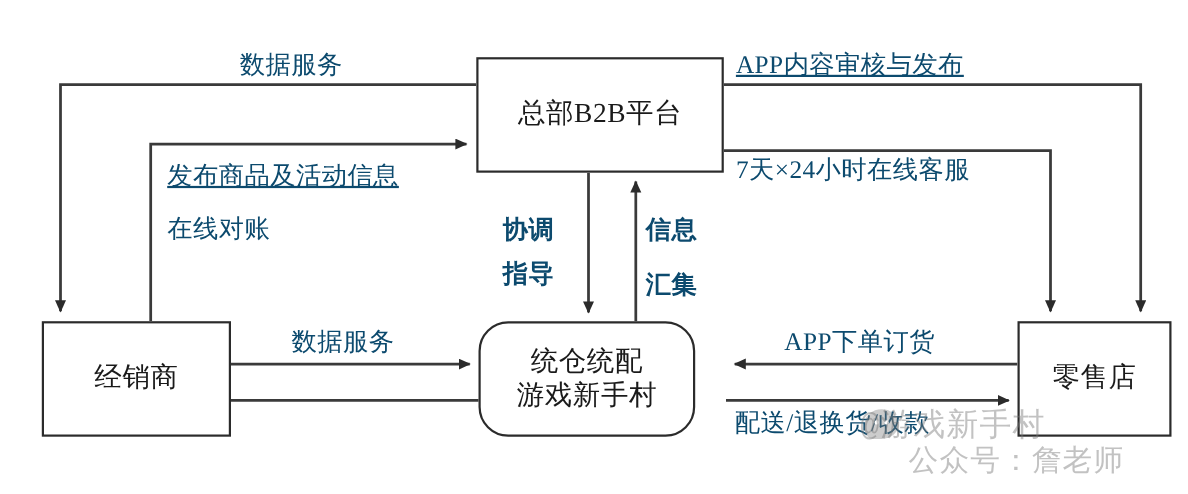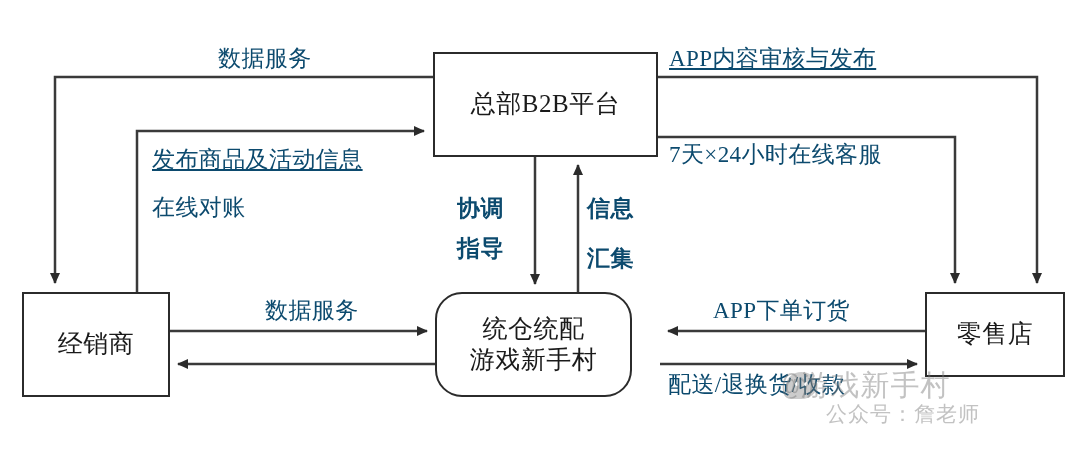--- a/index.html
+++ b/index.html
@@ -65,21 +65,21 @@
   }
   .wm-top {
     left: 782px;
     top: 366px;
     font-size: 29px;
     letter-spacing: 1px;
   }
   .wm-bottom {
     left: 826px;
     top: 400px;
-    font-size: 21px;
+    font-size: 27px;
     letter-spacing: 1px;
   }
   .wm-badge {
     position: absolute;
     z-index: 6;
     left: 786px;
     top: 372px;
     width: 31px;
     height: 27px;
     border-radius: 50% 50% 50% 8px;
@@ -128,30 +128,30 @@
 
     <path d="M925,331 L668,331" fill="none" stroke="#3a3a3a" stroke-width="2.5" marker-end="url(#ah)"></path>
 
     <path d="M660,364 L917,364" fill="none" stroke="#3a3a3a" stroke-width="2.5" marker-end="url(#ah)"></path>
   </svg>
 
   <div class="node" style="left:433px; top:52px; width:225px; height:105px;">
     <span>总部B2B平台</span>
   </div>
 
-  <div class="node" style="left:22px; top:292px; width:148px; height:105px;align-items:center;">
+  <div class="node" style="left:38px; top:292px; width:172px; height:105px;align-items:center;">
     <span>经销商</span>
   </div>
 
   <div class="node" style="left:435px; top:292px; width:197px; height:105px;border-radius:27px;">
     <span>统仓统配</span>
     <span class="line2">游戏新手村</span>
   </div>
 
-  <div class="node" style="left:925px; top:292px; width:140px; height:85px;text-align:right;">
+  <div class="node" style="left:925px; top:292px; width:140px; height:105px;text-align:right;">
     <span>零售店</span>
   </div>
 
   <div class="edge-label" style="left:218px; top:44px;">数据服务</div>
 
   <div class="edge-label" style="left:669px; top:44px;text-decoration:underline;">APP内容审核与发布</div>
 
   <div class="edge-label" style="left:152px; top:145px;text-decoration:underline;">发布商品及活动信息</div>
 
   <div class="edge-label" style="left:152px; top:193px;text-align:center;">在线对账</div>

